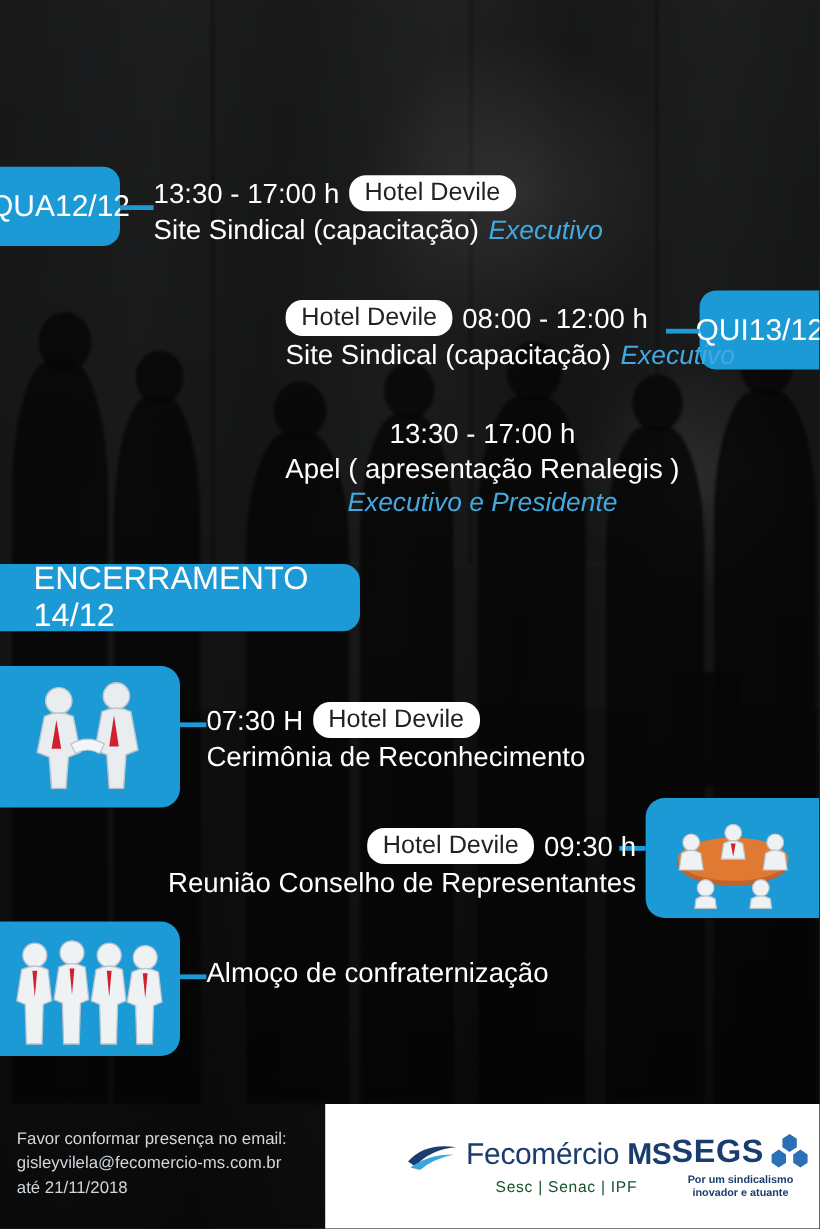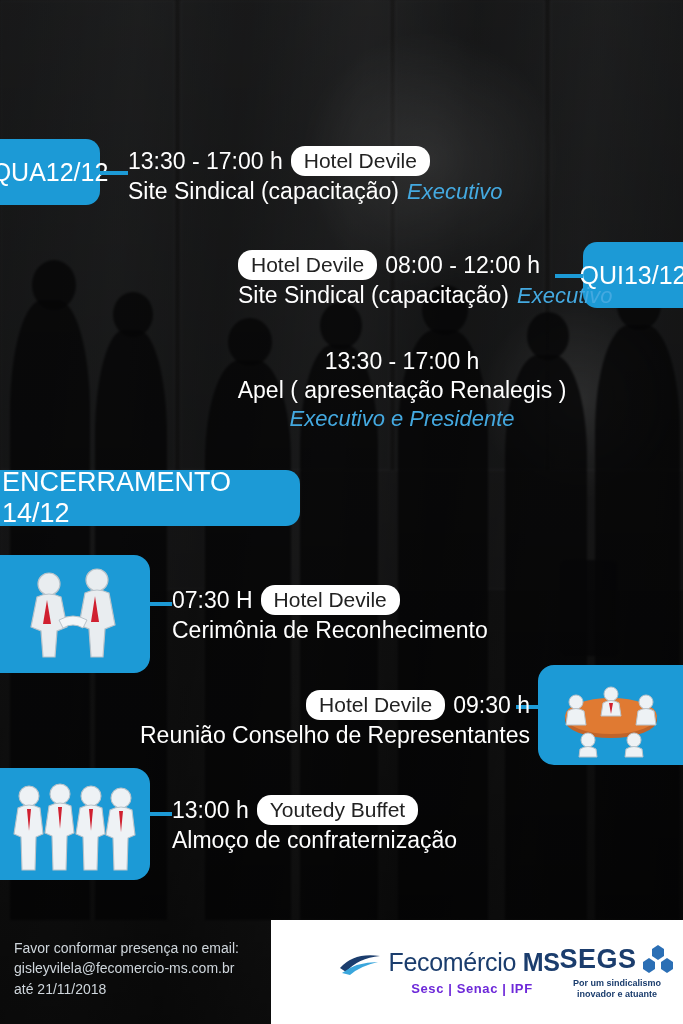--- a/index.html
+++ b/index.html
@@ -79,21 +79,21 @@
     display:inline-block;
   }
   .desc { font-size:23px; color:#fff; }
   .role { font-size:22px; color:#44a9e0; font-style:italic; margin-left:8px; }
   .desc-line { margin-top:2px; }
 
   
   #enc-card {
     position:absolute; left:0; top:470px; width:300px; height:56px;
     background:#1c9ad6; border-radius:0 14px 14px 0;
-    display:flex; align-items:center; padding-left:2px;
+    display:flex; align-items:center; padding-left:28px;
     color:#fff; font-size:27px;
   }
 
   
   .icard {
     position:absolute; background:#1c9ad6;
     display:flex; align-items:center; justify-content:center;
   }
   #icard-handshake { left:0; top:555px; width:150px; height:118px; border-radius:0 16px 16px 0; }
   #icard-meeting { right:0; top:665px; width:145px; height:100px; border-radius:16px 0 0 16px; }
@@ -111,21 +111,21 @@
     position:absolute; left:14px; top:18px; color:#cfd6dc; font-size:14px; line-height:1.45;
   }
   .footer-white {
     position:absolute; left:271px; top:0; width:471px; height:104px; background:#fff;
     display:flex; align-items:center; justify-content:center;
   }
   .fecom { display:flex; flex-direction:column; align-items:center; }
   .fecom-top { display:flex; align-items:center; }
   .fecom-name { font-size:25px; color:#1b3d6d; letter-spacing:-0.3px; }
   .fecom-name b { font-weight:bold; }
-  .fecom-sub { font-size:13px; color:#6d28d9; font-weight:bold; margin-top:4px; letter-spacing:0.6px;margin-left:46px; }
+  .fecom-sub { font-size:13px; color:#14532d; font-weight:normal; margin-top:4px; letter-spacing:0.6px;margin-left:46px; }
   .swoosh { width:44px; height:26px; margin-right:6px; }
   .segs-logo { display:flex; flex-direction:column; align-items:center; }
   .segs-word { font-size:27px; font-weight:bold; color:#1b3d6d; letter-spacing:0.5px; }
   .segs-sub { font-size:9px; color:#1b3d6d; font-weight:bold; margin-top:2px; text-align:center; line-height:1.25; }
   .divider { position:absolute; left:283px; top:14px; width:1px; height:76px; background:#fff; opacity:0.9; }
 
   
   svg { display:block; }
 </style>
 </head>
@@ -294,24 +294,20 @@
         <path d="M18 33 l2 22 2 -22z" fill="#d02030"></path>
         <path d="M49 31 l2 22 2 -22z" fill="#d02030"></path>
         <path d="M80 33 l2 22 2 -22z" fill="#d02030"></path>
         <path d="M110 35 l2 21 2 -21z" fill="#d02030"></path>
       </svg>
     </span>
   </div>
   <div class="icard-conn" id="conn-gp"></div>
 
   <div class="row" style="left:172px; top:795px;">
-    <div class="line">
-      <span class="time">13:00 h</span>
-      <span class="pill">Youtedy Buffet</span>
-    </div>
     <div class="line desc-line">
       <span class="desc">Almoço de confraternização</span>
     </div>
   </div>
 
   <div class="footer">
     <div class="footer-left">
       <div>Favor conformar presença no email:</div>
       <div>gisleyvilela@fecomercio-ms.com.br</div>
       <div>até 21/11/2018</div>

